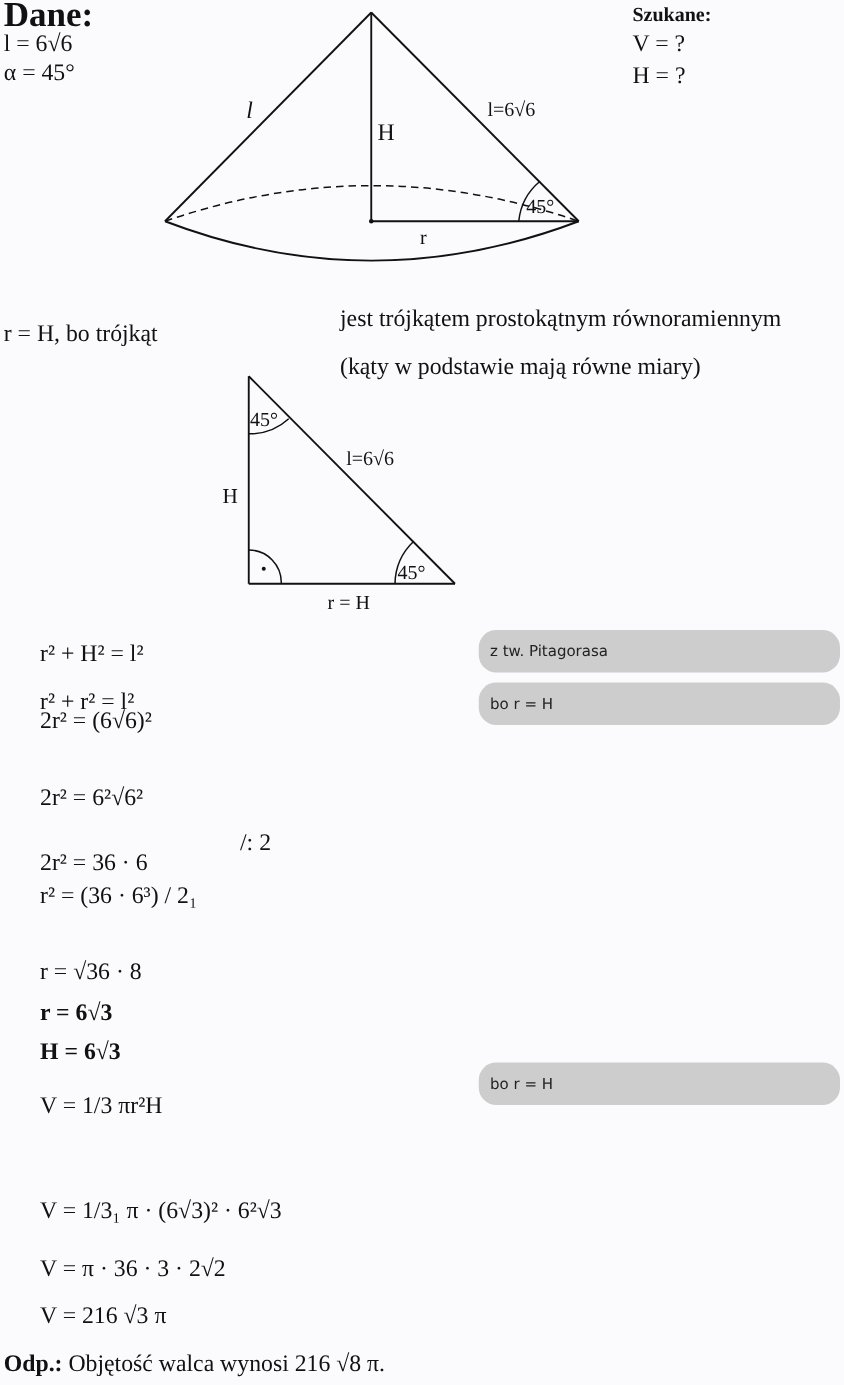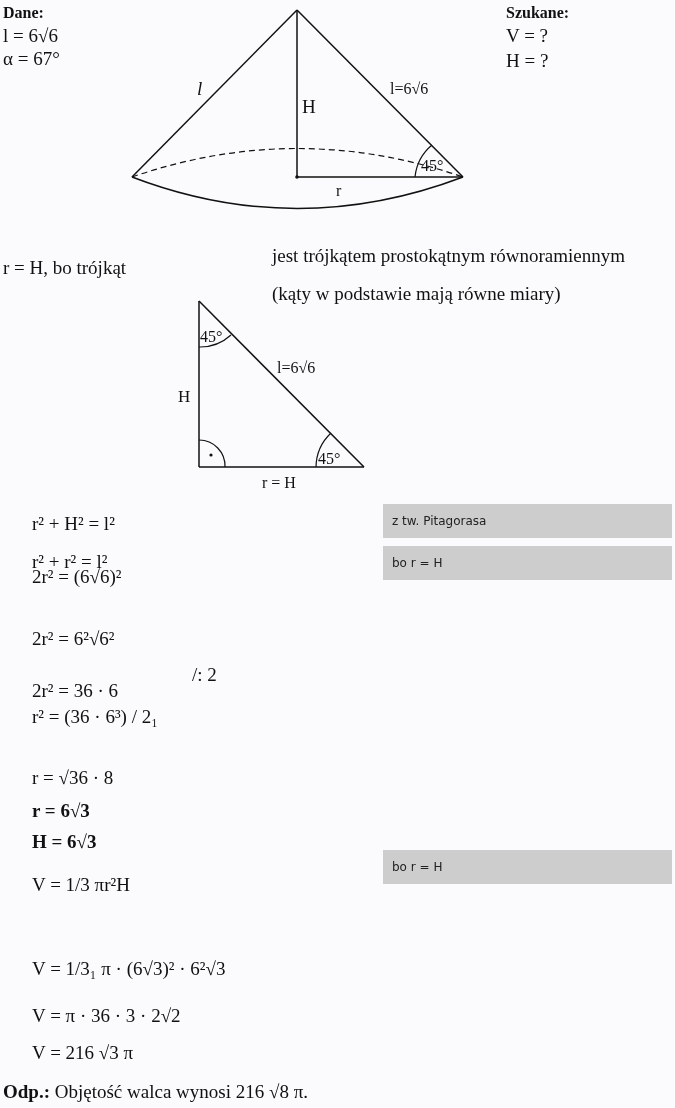--- a/index.html
+++ b/index.html
@@ -8,29 +8,29 @@
     background:#fbfbfd; color:#111;
     font-family:"Liberation Serif", "DejaVu Serif", serif;
   }
   .abs { position:absolute; }
   .t { font-size:19px; line-height:22px; white-space:nowrap; }
   .b { font-weight:bold; }
   .i { font-style:italic; }
   .note {
     position:absolute; left:383px; width:289px; height:34px;
     background:#cdcdcd; font-family:"DejaVu Sans", sans-serif;
-    font-size:12px; color:#222; line-height:34px; padding-left:9px; box-sizing:border-box;
+    font-size:12px; color:#222; line-height:34px; padding-left:9px; box-sizing:border-box;border-radius:14px;
   }
 </style>
 </head>
 <body>
 
-<div class="abs t b" style="left:3px;top:2px;font-size:16px">Dane:</div>
+<div class="abs t b" style="left:3px;top:2px;font-size:28px">Dane:</div>
 <div class="abs t" style="left:3px;top:25px">l = 6√6</div>
-<div class="abs t" style="left:3px;top:48px">α = 67°</div>
+<div class="abs t" style="left:3px;top:48px">α = 45°</div>
 
 <div class="abs t b" style="left:506px;top:2px;font-size:16px">Szukane:</div>
 <div class="abs t" style="left:506px;top:25px">V = ?</div>
 <div class="abs t" style="left:506px;top:50px">H = ?</div>
 
 <svg class="abs" style="left:0;top:0" width="675" height="215">
   <line x1="297" y1="10" x2="132" y2="177" stroke="#111" stroke-width="1.5"></line>
   <line x1="297" y1="10" x2="463" y2="177" stroke="#111" stroke-width="1.5"></line>
   <line x1="297" y1="10" x2="297" y2="177" stroke="#111" stroke-width="1.5"></line>
   <line x1="297" y1="177" x2="463" y2="177" stroke="#111" stroke-width="1.5"></line>

